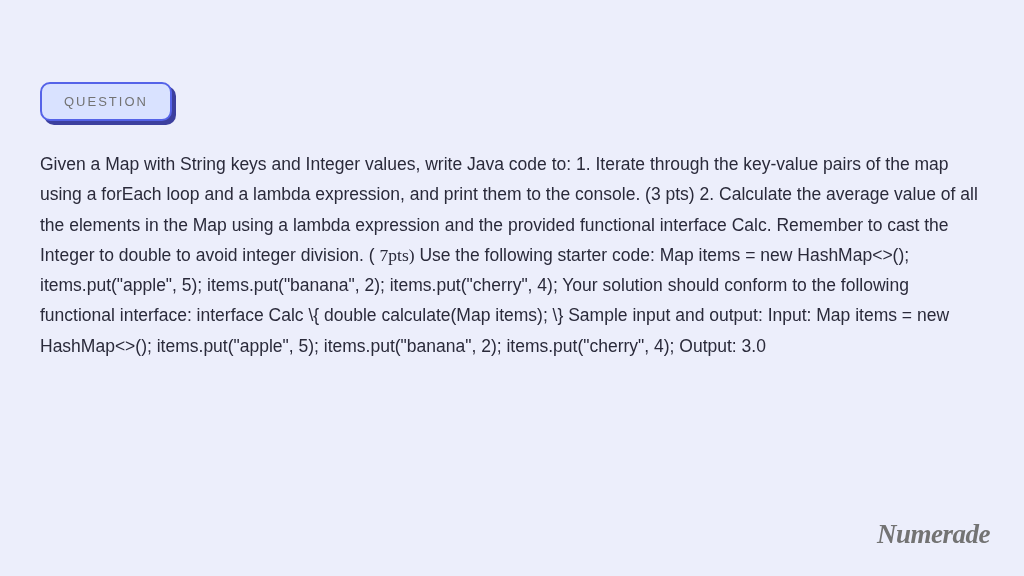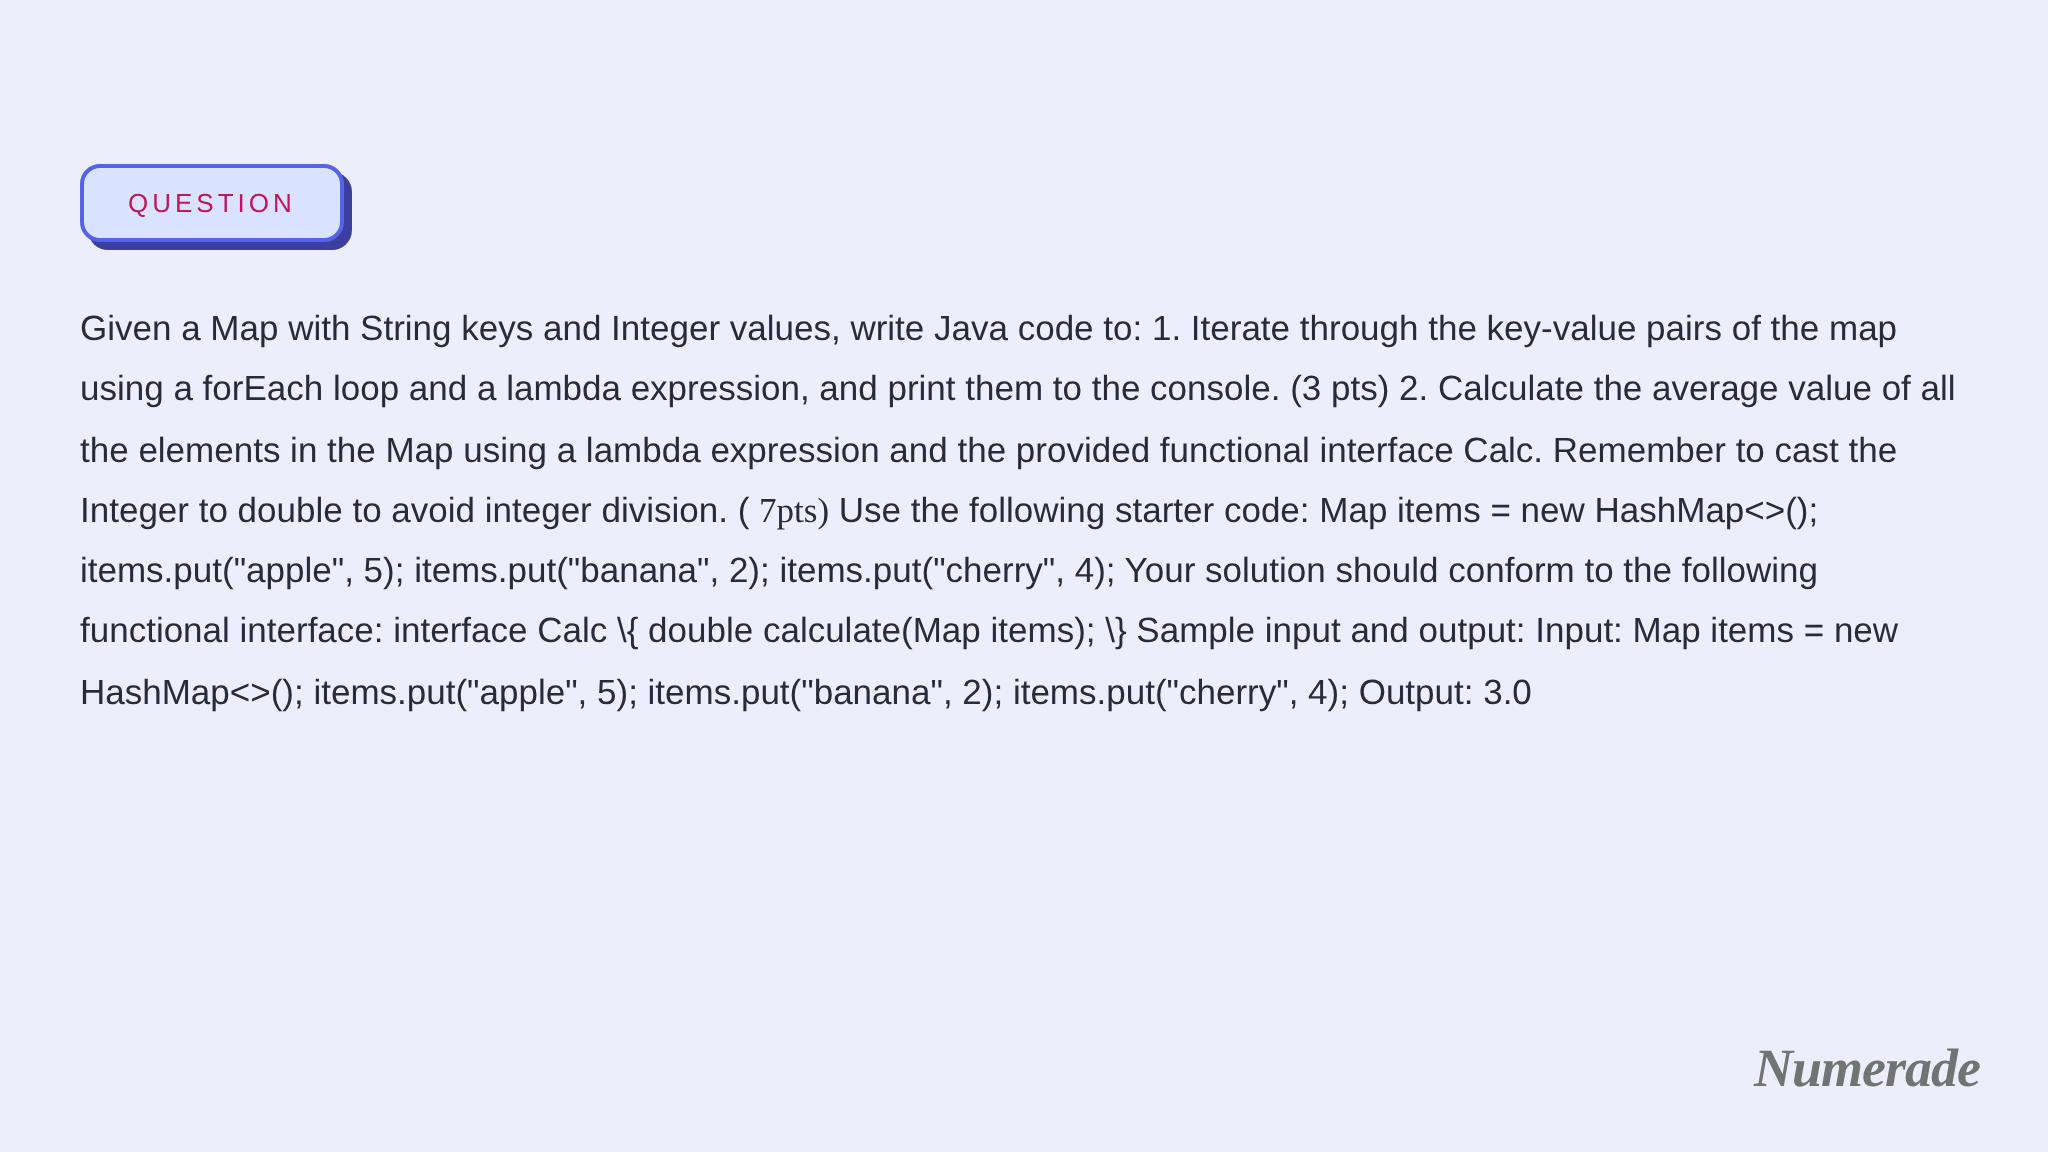--- a/index.html
+++ b/index.html
@@ -27,21 +27,21 @@
     height: 100%;
     background: #3c3f9e;
     border-radius: 10px;
   }
   .badge {
     position: relative;
     background: #d9e2ff;
     border: 2px solid #5563e8;
     border-radius: 10px;
     padding: 10px 22px;
-    color: #be185d;
+    color: #737373;
     font-size: 13px;
     letter-spacing: 2px;
     font-weight: 500;
   }
   .question-text {
     color: #2a2a3a;
     font-size: 17.5px;
     line-height: 1.73;
     font-weight: 400;
   }

